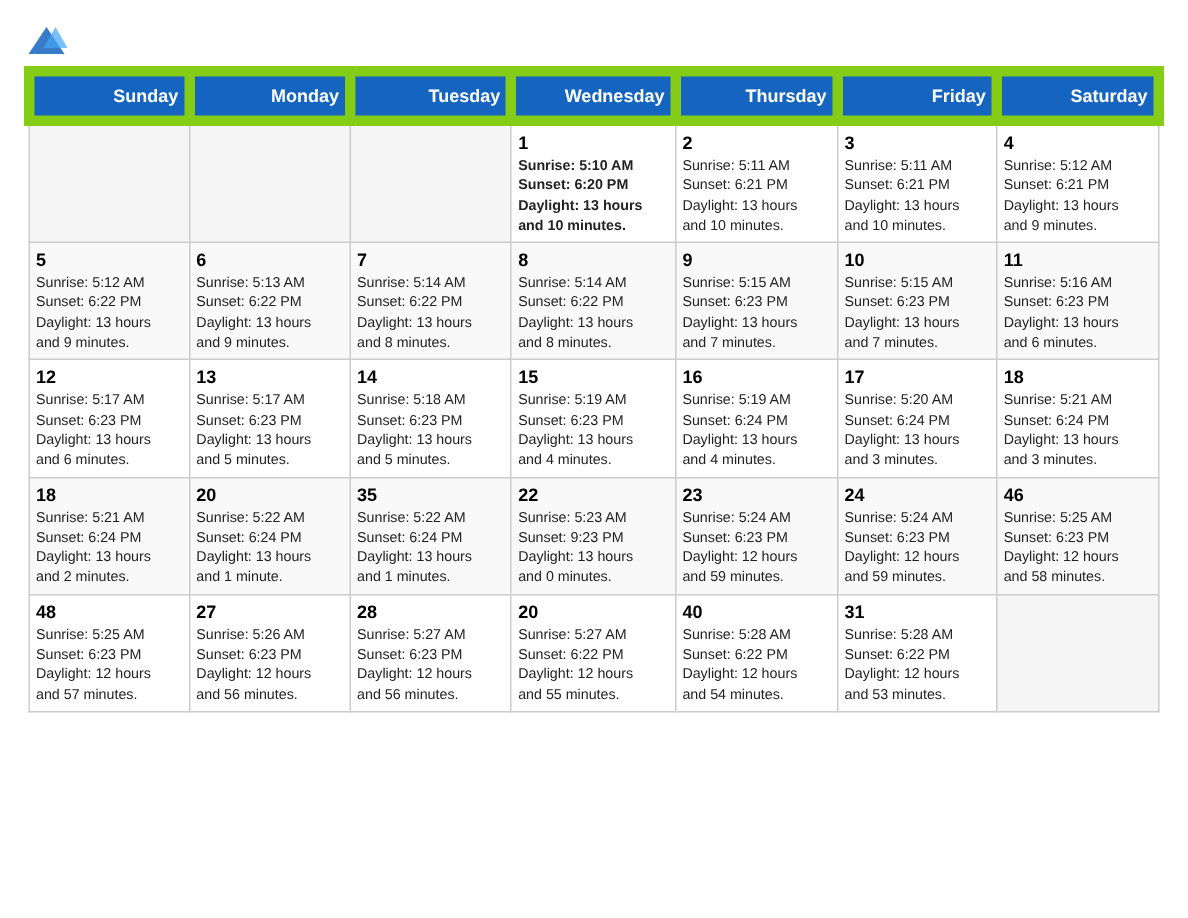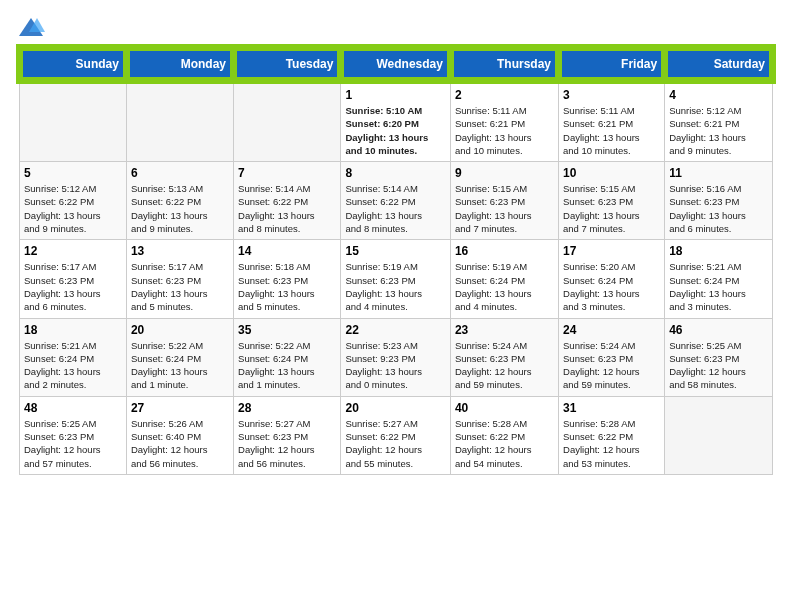--- a/index.html
+++ b/index.html
@@ -298,21 +298,21 @@
         <td>
           <div class="day-number">48</div>
           <div class="day-info" style="white-space: pre-line;">Sunrise: 5:25 AM
 Sunset: 6:23 PM
 Daylight: 12 hours
 and 57 minutes.</div>
         </td>
         <td>
           <div class="day-number">27</div>
           <div class="day-info" style="white-space: pre-line;">Sunrise: 5:26 AM
-Sunset: 6:40 PM
+Sunset: 6:23 PM
 Daylight: 12 hours
 and 56 minutes.</div>
         </td>
         <td>
           <div class="day-number">28</div>
           <div class="day-info" style="white-space: pre-line;">Sunrise: 5:27 AM
 Sunset: 6:23 PM
 Daylight: 12 hours
 and 56 minutes.</div>
         </td>

